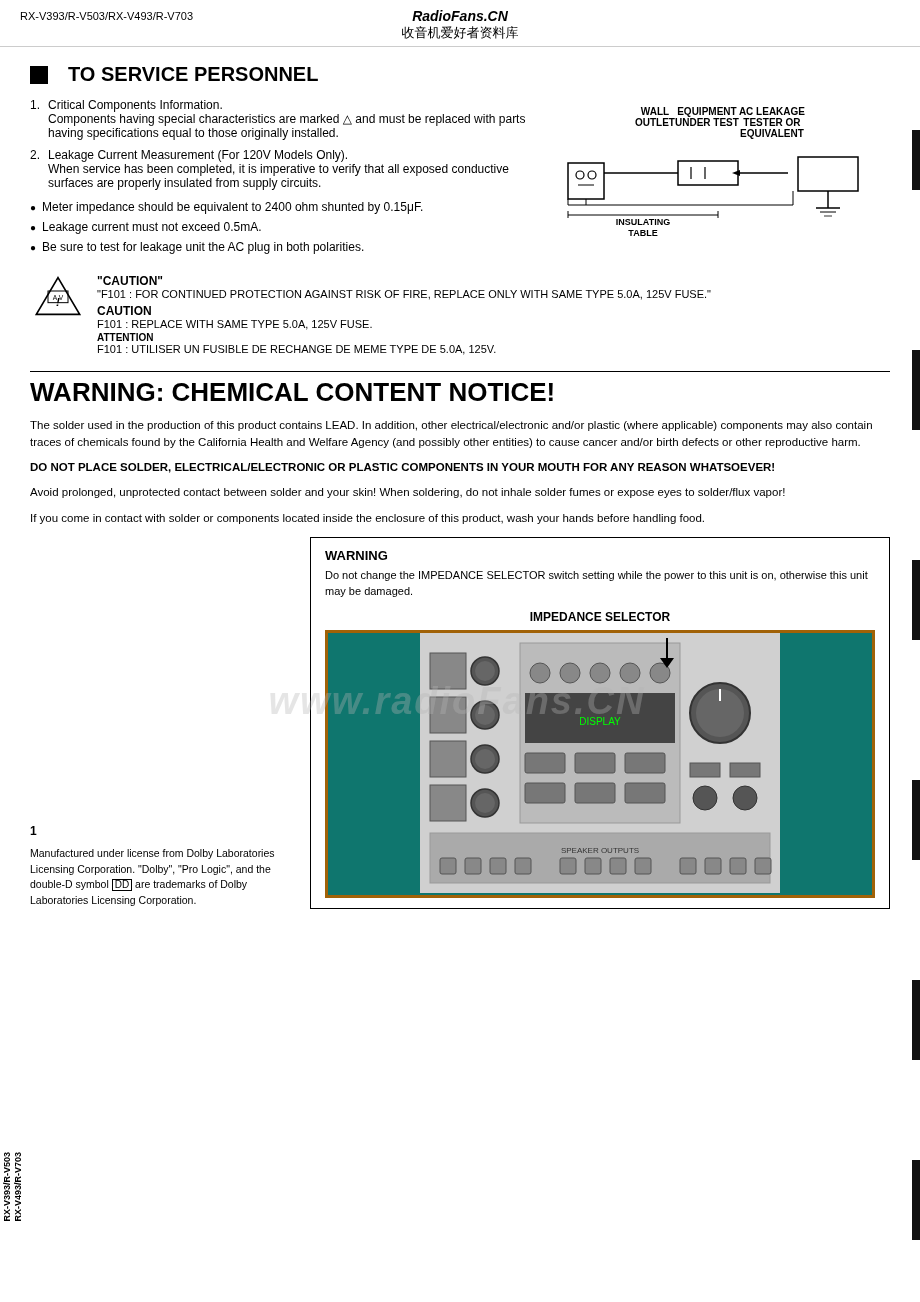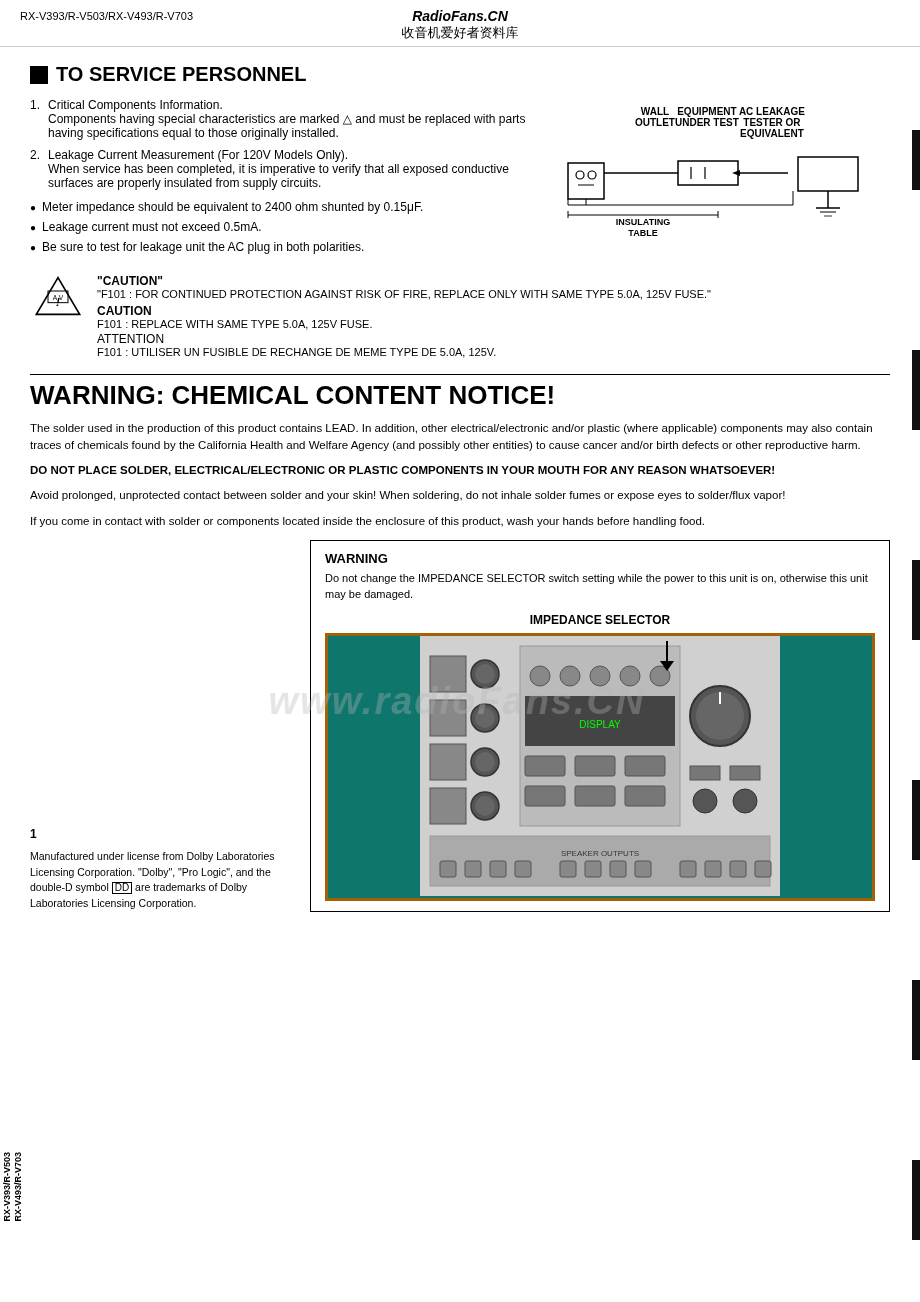--- a/index.html
+++ b/index.html
@@ -59,21 +59,21 @@
       padding: 16px 30px 16px 30px;
     }
 
     
     .section-title {
       font-size: 20px;
       font-weight: bold;
       margin-bottom: 12px;
       display: flex;
       align-items: center;
-      gap: 8px;
+      gap: 20px;
     }
     .section-title-block {
       width: 18px;
       height: 18px;
       background: #000;
       display: inline-block;
       flex-shrink: 0;
     }
 
     .two-col {
@@ -155,22 +155,22 @@
     .caution-quoted {
       font-style: normal;
       font-size: 11px;
       margin-bottom: 4px;
     }
     .caution-body {
       font-size: 11px;
       margin-bottom: 2px;
     }
     .attention-title {
-      font-weight: normal;
-      font-size: 12px;
+      font-weight: bold;
+      font-size: 10px;
     }
     .attention-body {
       font-size: 11px;
     }
 
     
     .warning-chemical {
       margin-top: 16px;
       border-top: 1px solid #000;
       padding-top: 6px;

